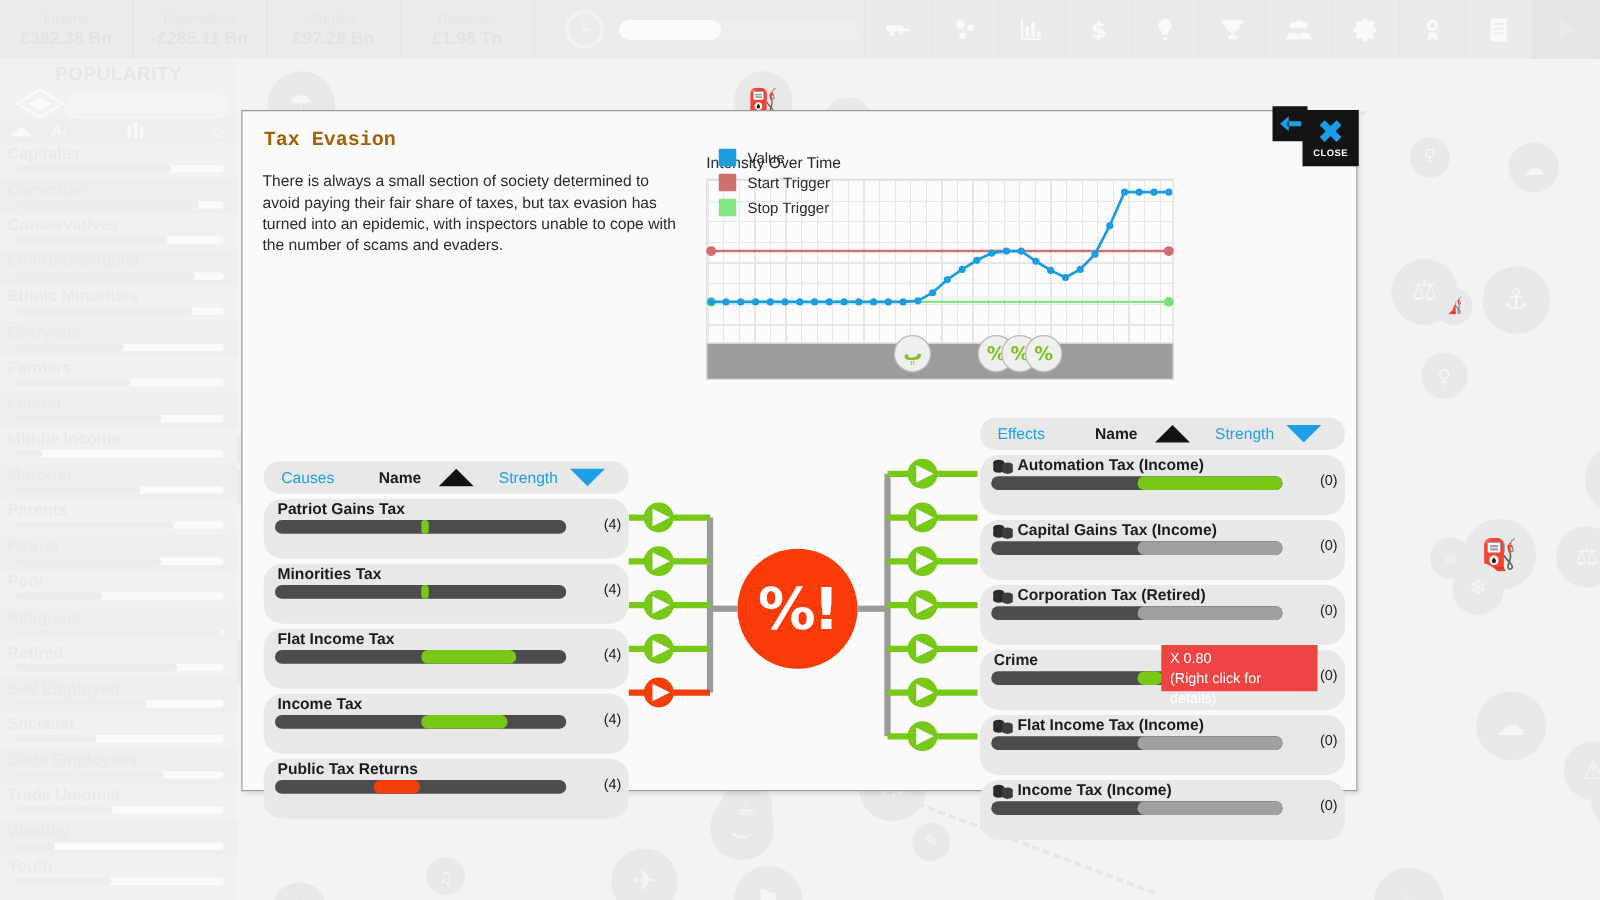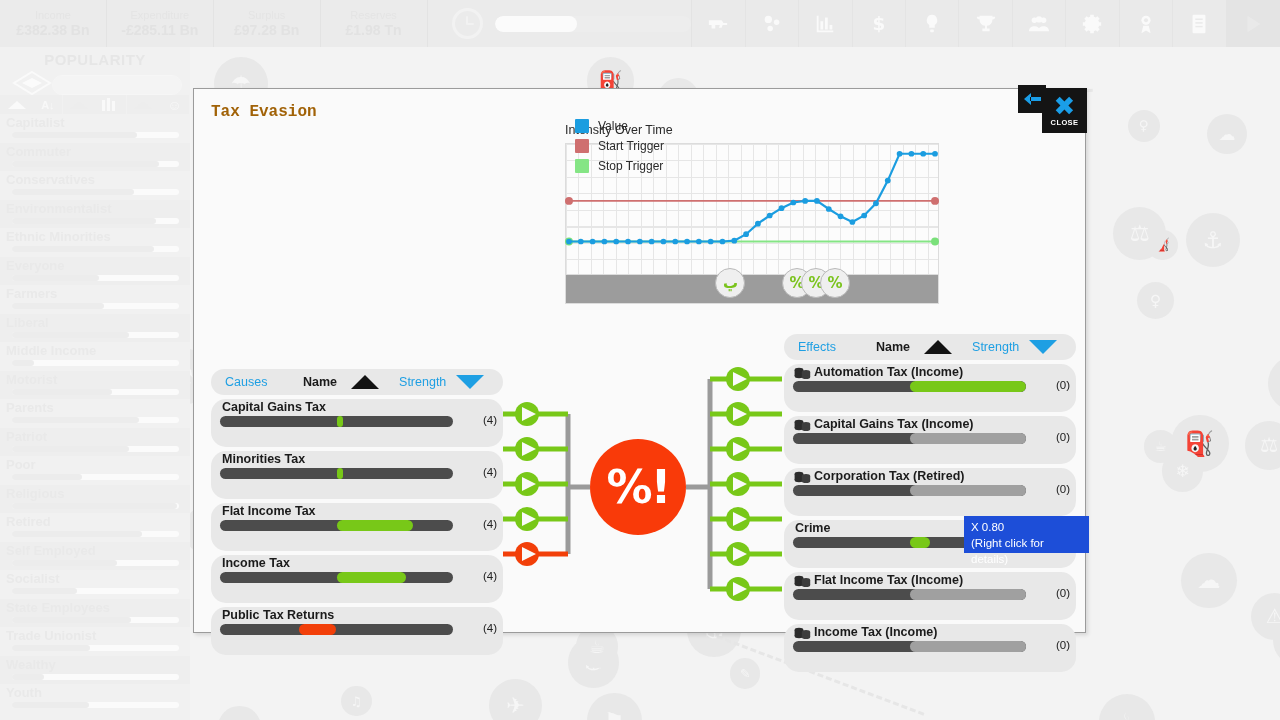--- a/index.html
+++ b/index.html
@@ -220,22 +220,22 @@
   #hub {
     position: absolute; left: 396px; top: 350px; width: 96px; height: 96px;
     border-radius: 50%; background: #f93a09; color: #fff;
     display: flex; align-items: center; justify-content: center;
     font-family: "DejaVu Sans", sans-serif; font-size: 46px; font-weight: bold;
     letter-spacing: -2px;
   }
 
   
   #tooltip {
-    position: absolute; left: 964px; top: 516px; width: 125px; height: 37px;
-    background: #1d4ed8; color: #fff; font-size: 11.5px; z-index: 70;
+    position: absolute; left: 929px; top: 516px; width: 125px; height: 37px;
+    background: #ef4444; color: #fff; font-size: 11.5px; z-index: 70;
     padding: 3px 7px; line-height: 16px;
   }
 </style>
 </head>
 <body>
 
 <div id="game">
   <div id="bg-icons">
       <div class="bg-circle" style="left:627.7311385459534px;top:425.12114197530866px;width:33.23329903978052px;height:33.23329903978052px;font-size:13.957985596707818px">♀</div>
       <div class="bg-circle" style="left:841.525377229081px;top:105.54398148148147px;width:43.95943072702332px;height:43.95943072702332px;font-size:18.462960905349792px">♫</div>
@@ -549,20 +549,21 @@
         <div class="pop-bar">
           <i style="width: 46%;"></i>
         </div>
       </div>
     </div>
 </div>
 
 <div id="dialog">
 
   <div id="dlg-title">Tax Evasion</div>
+  <div id="dlg-desc">There is always a small section of society determined to avoid paying their fair share of taxes, but tax evasion has turned into an epidemic, with inspectors unable to cope with the number of scams and evaders.</div>
 
   <div id="chart-wrap">
     <div id="chart-title">Intensity Over Time</div>
     <div id="plot">
       <svg id="plot-svg" viewBox="0 0 374 132" preserveAspectRatio="none">
           <line x1="0" y1="57.75" x2="374" y2="57.75" stroke="#cf6f6f" stroke-width="2"></line>
           <circle cx="3" cy="57.75" r="4" fill="#cf6f6f"></circle>
           <circle cx="371" cy="57.75" r="4" fill="#cf6f6f"></circle>
           <line x1="0" y1="99" x2="374" y2="99" stroke="#85e585" stroke-width="2"></line>
           <circle cx="3" cy="99" r="4" fill="#7ae07a"></circle>
@@ -672,21 +673,21 @@
   <div class="panel" id="causes-panel">
     <div class="panel-head">
       <span class="ph-kind">Causes</span>
       <span class="ph-name">Name</span>
       <span class="ph-tri-up"></span>
       <span class="ph-str">Strength</span>
       <span class="ph-tri-dn"></span>
     </div>
     <div id="causes-rows">
         <div class="row">
-          <div class="row-name">Capital Gains Tax</div>
+          <div class="row-name">Patriot Gains Tax</div>
           <div class="track">
             <span class="fill" style="left:50%;width:3%;background:#78c818"></span>
           </div>
           <div class="row-val">(4)</div>
         </div>
         <div class="row">
           <div class="row-name">Minorities Tax</div>
           <div class="track">
             <span class="fill" style="left:50%;width:3%;background:#78c818"></span>
           </div>

